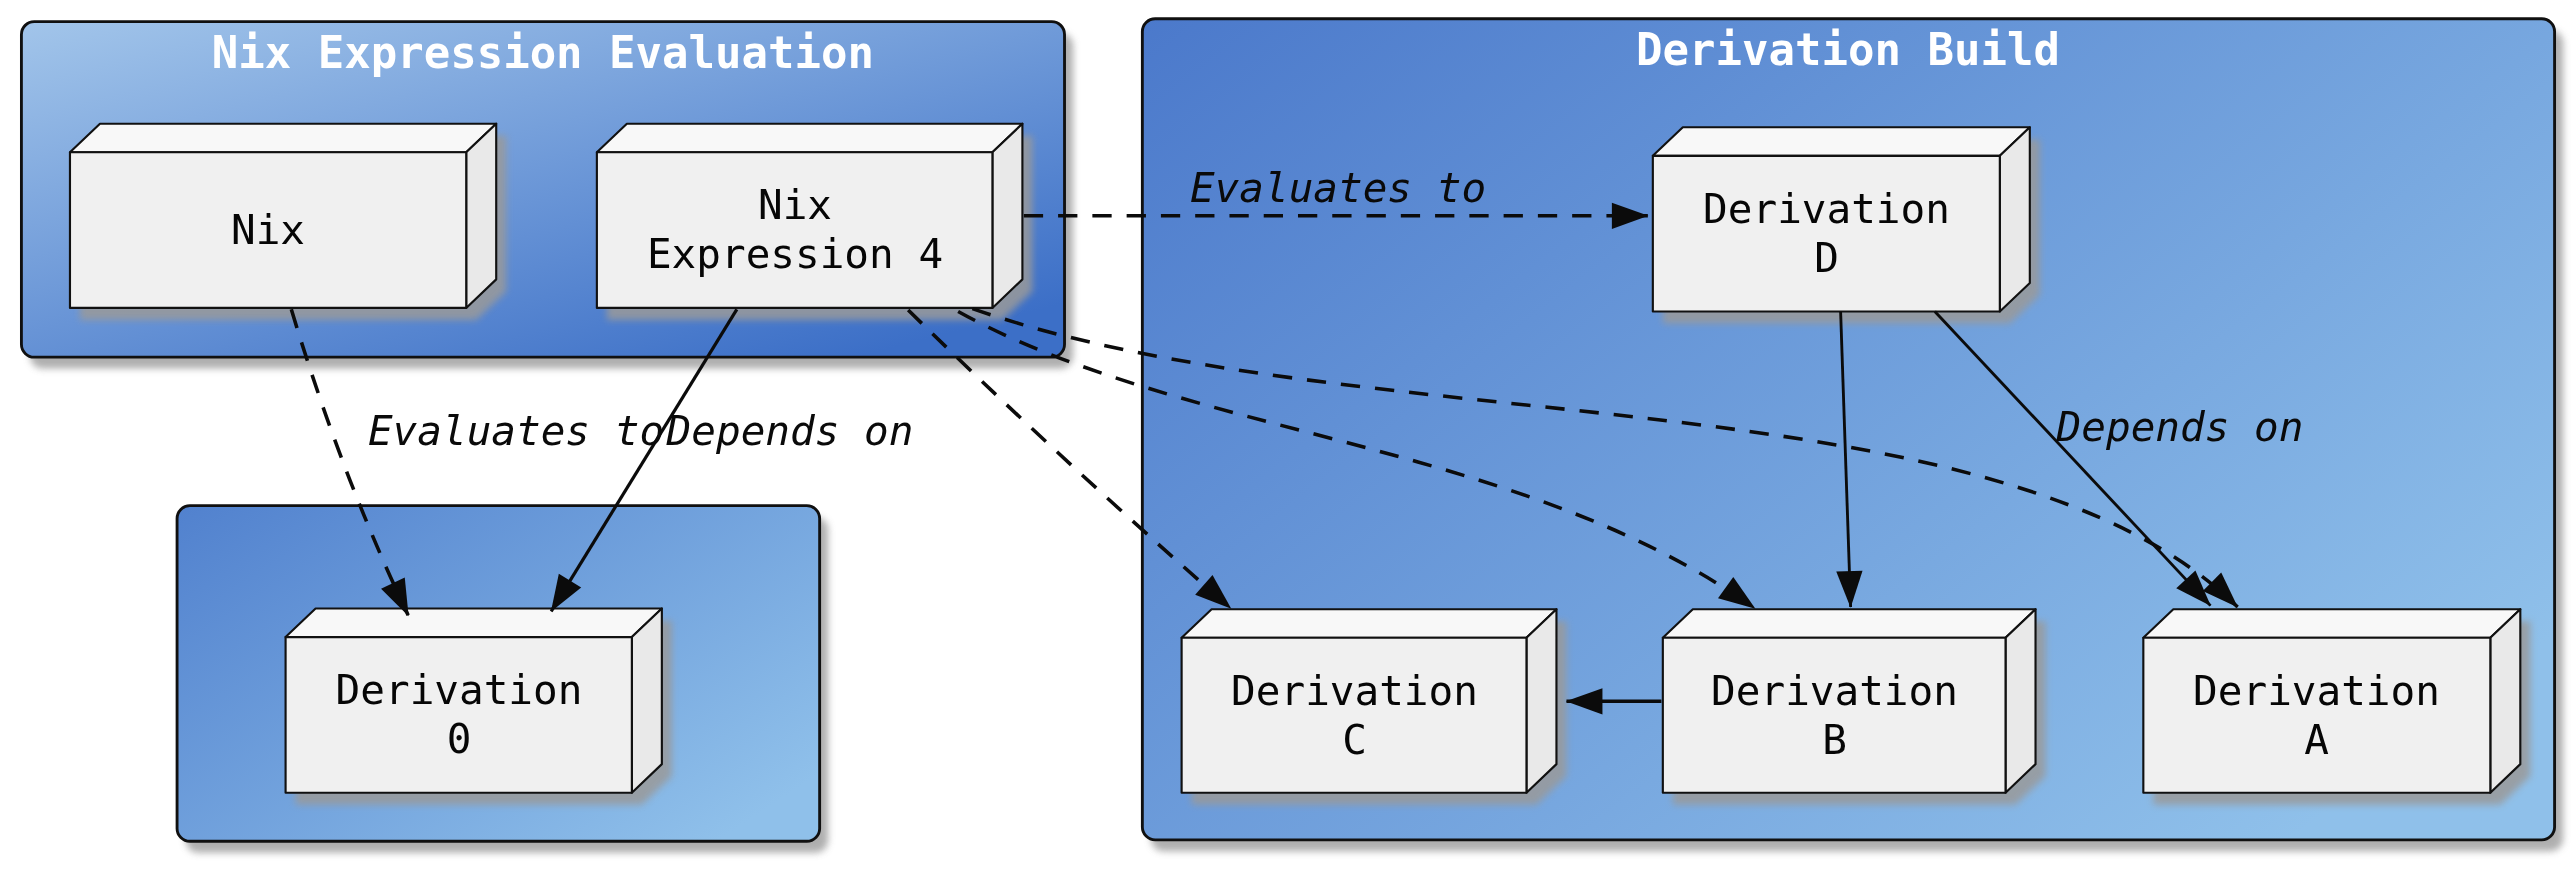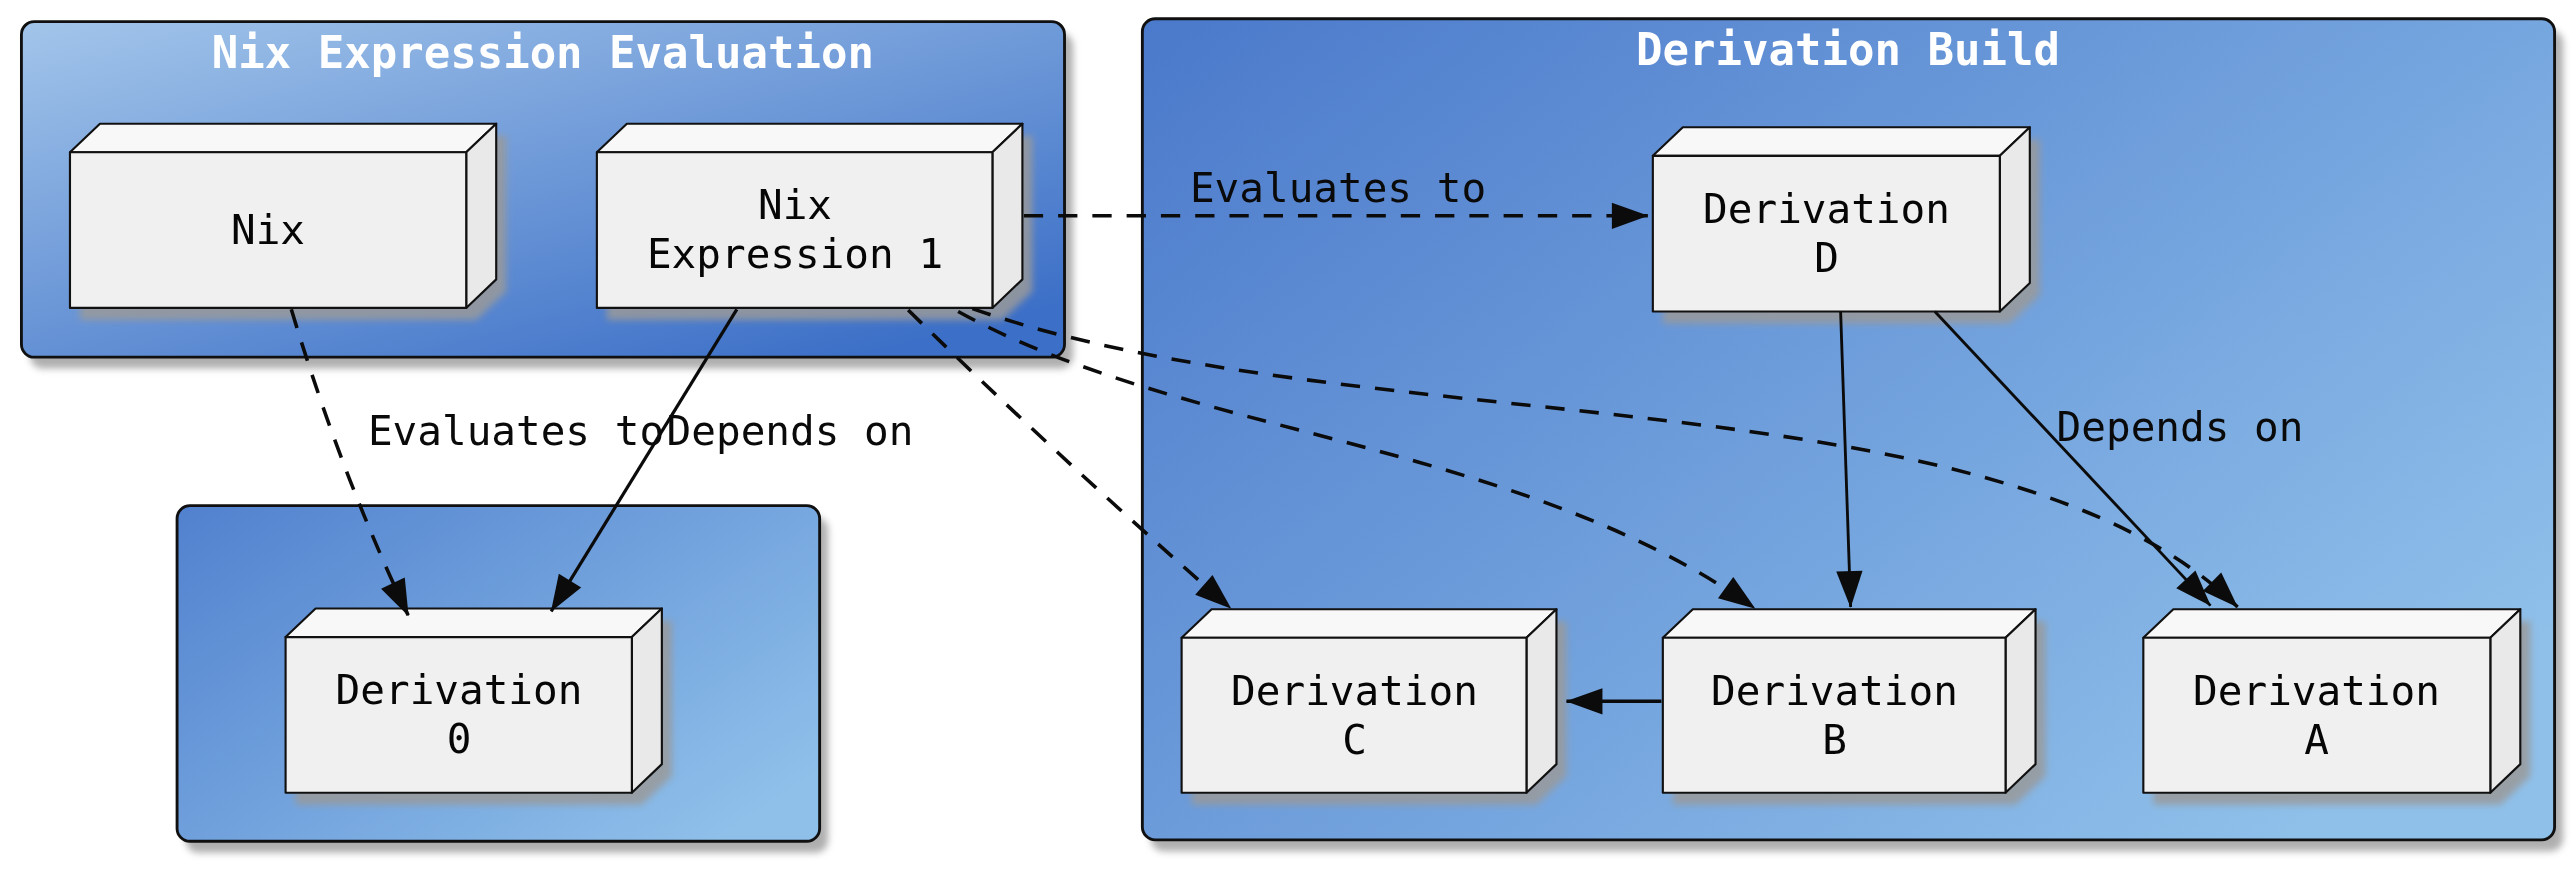--- a/index.html
+++ b/index.html
@@ -28,20 +28,21 @@
     font-size:41px;line-height:49px;
     color:#060606;
     white-space:pre;
   }
   .elabel{
     position:absolute;
     transform:translate(-50%,-50%);
     font-size:41px;line-height:44px;
     color:#0a0a0a;
     white-space:pre;
+    font-style:italic;
   }
 </style>
 </head>
 <body>
 
 <div class="canvas">
 
   <svg width="2576" height="875" viewBox="0 0 3608 1225">
     <defs>
       <linearGradient id="g1" x1="0" y1="0" x2="0.8" y2="1">
@@ -152,21 +153,21 @@
   </svg>
 
   <div class="ctitle" style="left:21.4px;top:28.6px;width:1043px;">Nix Expression Evaluation</div>
   <div class="ctitle" style="left:1142px;top:26px;width:1412px;">Derivation Build</div>
 
   <div class="nlabel" style="left:70px;top:152px;width:396px;height:156px;">
     <div>Nix</div>
   </div>
   <div class="nlabel" style="left:597px;top:152px;width:396px;height:156px;">
     <div>Nix</div>
-    <div>Expression 1</div>
+    <div>Expression 4</div>
   </div>
   <div class="nlabel" style="left:1653px;top:156px;width:347px;height:156px;">
     <div>Derivation</div>
     <div>D</div>
   </div>
   <div class="nlabel" style="left:1182px;top:638px;width:345px;height:155px;">
     <div>Derivation</div>
     <div>C</div>
   </div>
   <div class="nlabel" style="left:1663px;top:638px;width:343px;height:155px;">

